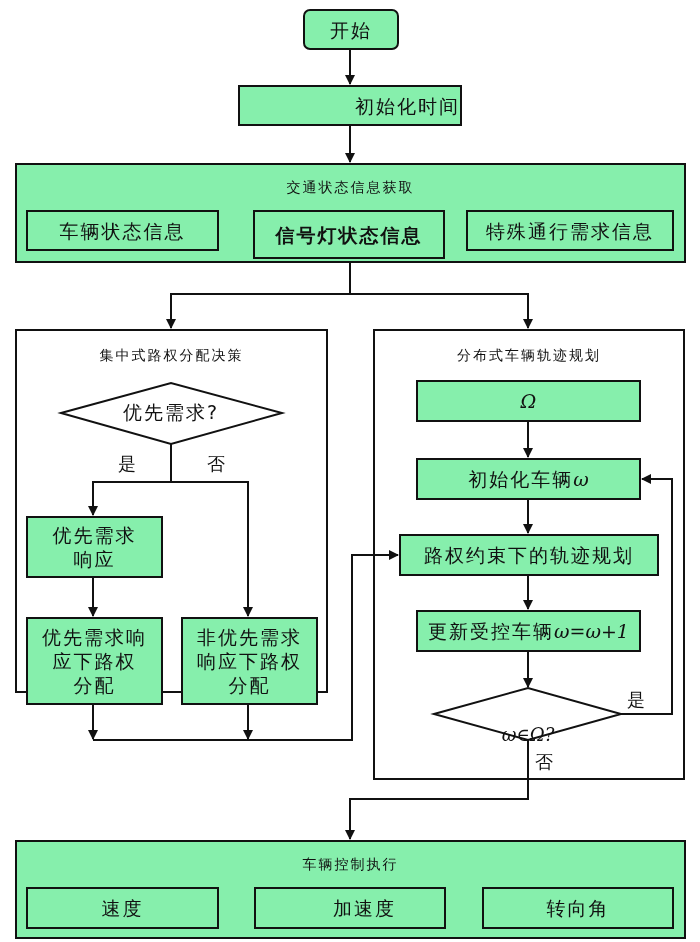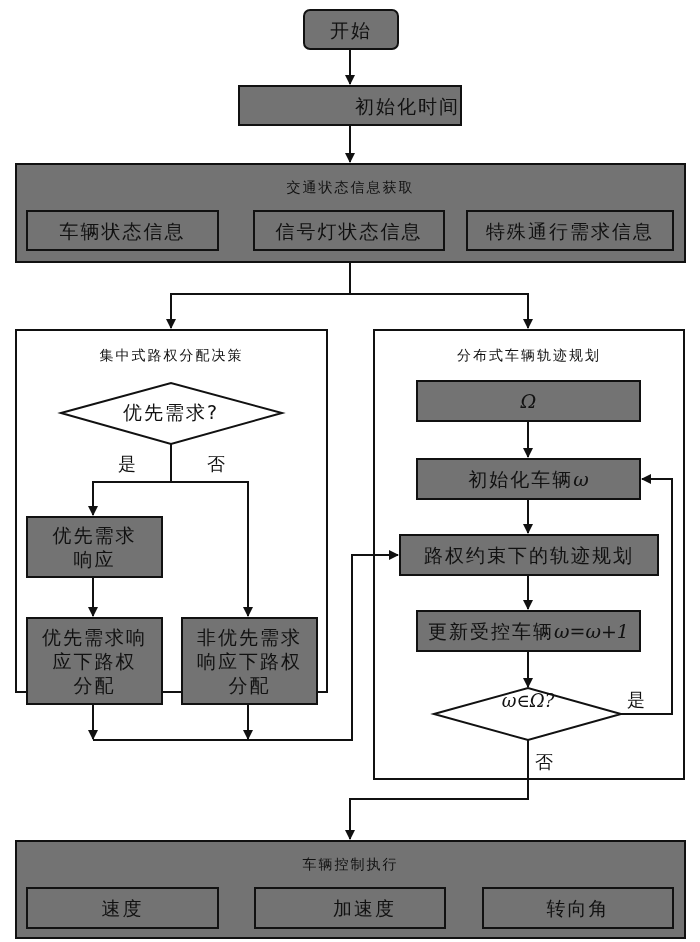--- a/index.html
+++ b/index.html
@@ -1,20 +1,20 @@
 <!DOCTYPE html>
 <html><head>
 <meta charset="utf-8">
 <style>
   html, body { margin: 0; padding: 0; background: #ffffff; }
   body { width: 700px; height: 942px; position: relative; overflow: hidden;
          font-family: "DejaVu Sans", sans-serif; color: #111; }
   svg#flow { position: absolute; left: 0; top: 0; }
   .box { position: absolute; box-sizing: border-box; border: 2px solid #111;
-         background: #737373; display: flex; align-items: center; justify-content: center;
+         background: #86efac; display: flex; align-items: center; justify-content: center;
          text-align: center; font-size: 19px; letter-spacing: 2px; line-height: 24px; }
   .box.group { display: block; }
   .rounded { border-radius: 7px; }
   .title { position: absolute; left: 0; right: 0; text-align: center; font-size: 14px;
            letter-spacing: 2px; }
   .lbl { position: absolute; font-size: 18px; }
   .dtext { position: absolute; font-size: 19px; letter-spacing: 2px; text-align: center; }
   .math { font-family: "DejaVu Serif", serif; font-style: italic; letter-spacing: 0; }
   .ml { white-space: pre-line; }
 </style>
@@ -60,21 +60,21 @@
 <div class="box" style="left:238px;top:85px;width:224px;height:41px;justify-content:flex-end;">
   <span>初始化时间</span>
 </div>
 
 <div class="box group" style="left:15px;top:163px;width:671px;height:100px;">
   <div class="title" style="top:10px;">交通状态信息获取</div>
 </div>
 <div class="box" style="left:26px;top:210px;width:193px;height:41px;">
   <span>车辆状态信息</span>
 </div>
-<div class="box" style="left:253px;top:210px;width:192px;height:41px;">
+<div class="box" style="left:253px;top:210px;width:192px;height:49px;font-weight:bold;">
   <span>信号灯状态信息</span>
 </div>
 <div class="box" style="left:466px;top:210px;width:208px;height:41px;">
   <span>特殊通行需求信息</span>
 </div>
 
 <div class="box group" style="left:15px;top:329px;width:313px;height:364px;background:transparent;">
   <div class="title" style="top:12px;">集中式路权分配决策</div>
 </div>
 <div class="dtext" style="left:111px;top:400px;width:120px;">优先需求?</div>
@@ -106,21 +106,21 @@
   <span>初始化车辆</span>
     <span class="math">ω</span>
 </div>
 <div class="box" style="left:399px;top:534px;width:260px;height:42px;">
   <span>路权约束下的轨迹规划</span>
 </div>
 <div class="box" style="left:416px;top:610px;width:225px;height:42px;">
   <span>更新受控车辆</span>
     <span class="math">ω=ω+1</span>
 </div>
-<div class="dtext math" style="left:468px;top:690px;width:120px;font-size:18px;">ω∈Ω?</div>
+<div class="dtext math" style="left:468px;top:724px;width:120px;font-size:18px;">ω∈Ω?</div>
 <div class="lbl" style="left:627px;top:688px;">是</div>
 <div class="lbl" style="left:535px;top:750px;">否</div>
 
 <div class="box group" style="left:15px;top:840px;width:671px;height:99px;">
   <div class="title" style="top:10px;">车辆控制执行</div>
 </div>
 <div class="box" style="left:26px;top:887px;width:193px;height:42px;">
   <span>速度</span>
 </div>
 <div class="box" style="left:254px;top:887px;width:192px;height:42px;padding-left:29px;">

